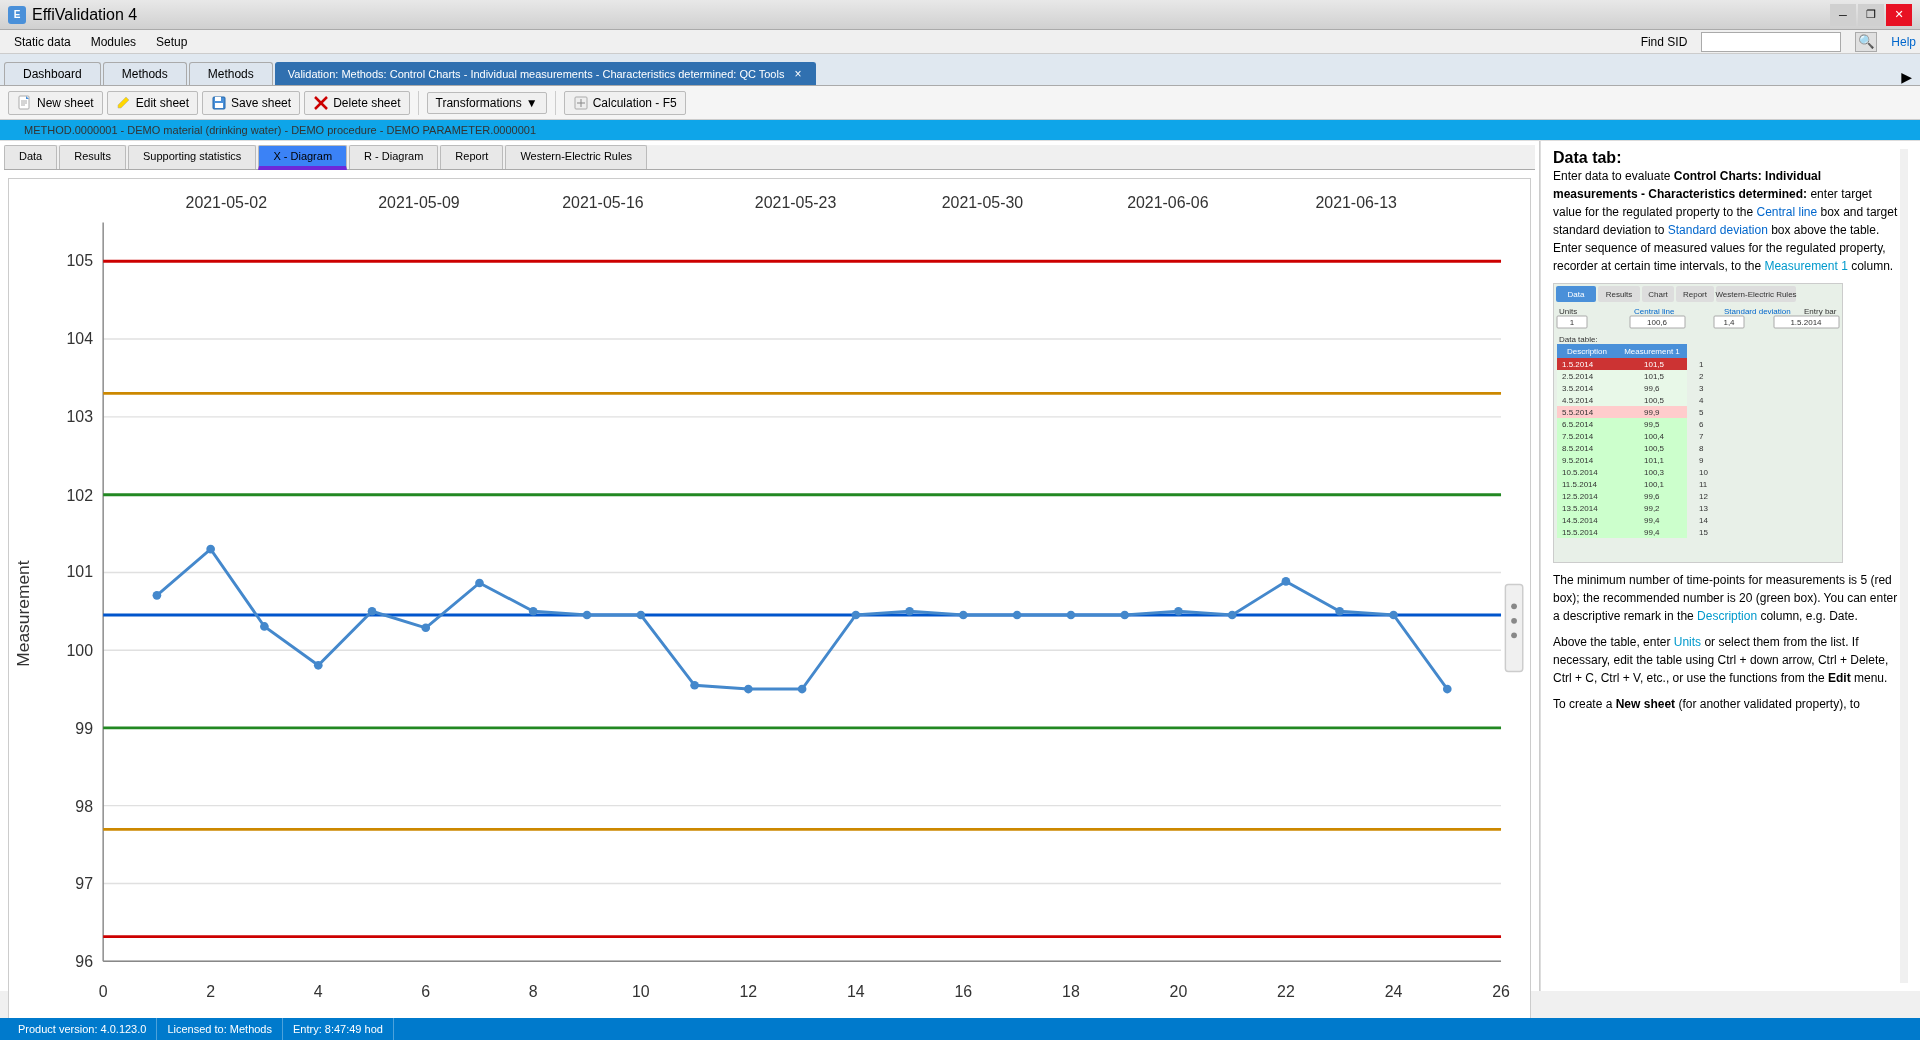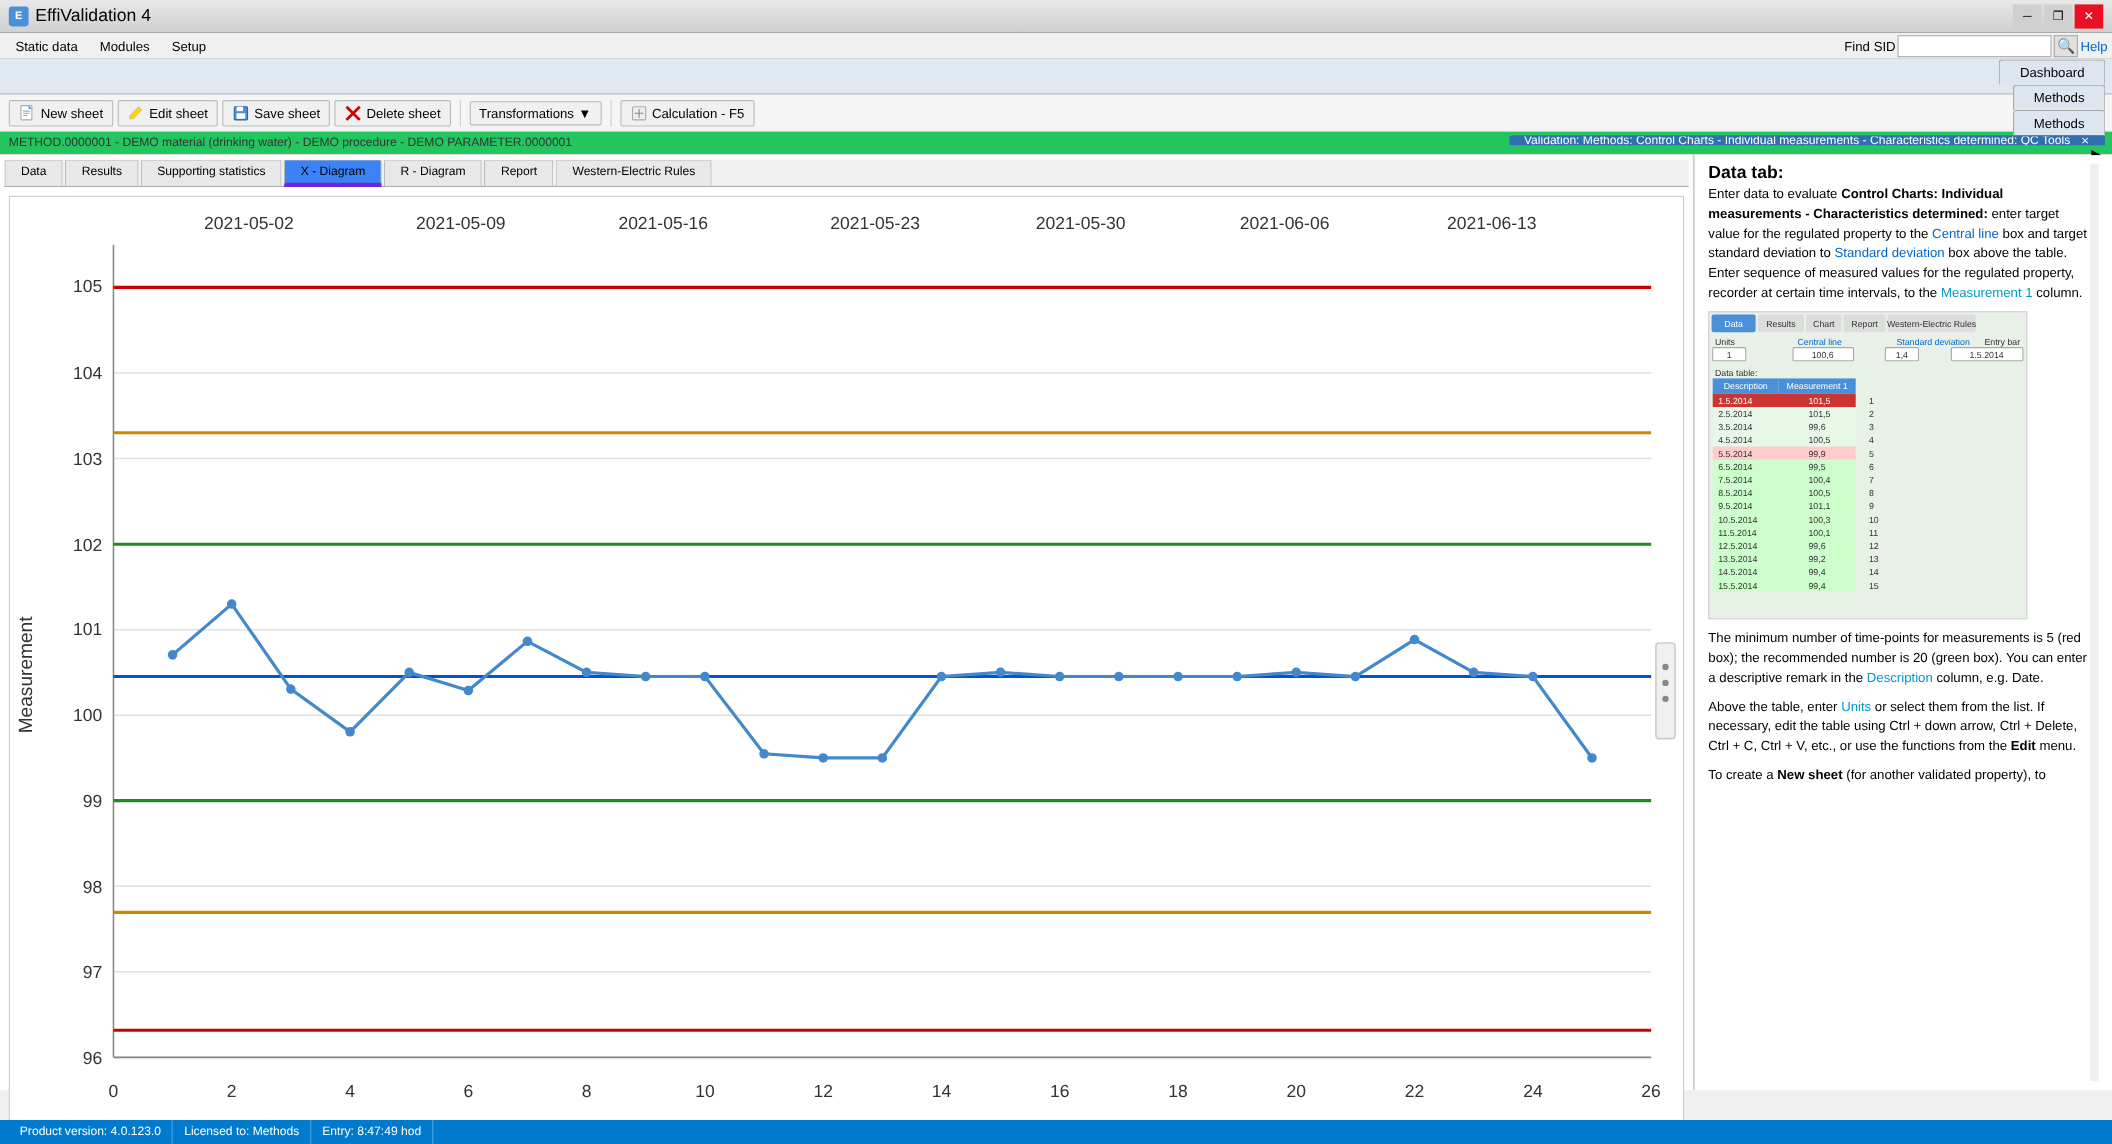--- a/index.html
+++ b/index.html
@@ -44,21 +44,21 @@
       cursor: pointer;
       font-size: 12px;
       border-radius: 2px;
     }
 
     
     #menubar-right {
       margin-left: auto;
       display: flex;
       align-items: center;
-      gap: 2px;
+      gap: 14px;
     }
     .find-sid-label { font-size: 12px; }
     .find-sid-input {
       width: 140px; height: 20px;
       border: 1px solid #aaa; padding: 0 4px; font-size: 11px;
     }
     .find-btn {
       width: 22px; height: 20px;
       background: #e0e0e0; border: 1px solid #aaa;
       cursor: pointer; display: flex; align-items: center; justify-content: center;
@@ -66,21 +66,20 @@
     .help-btn { font-size: 12px; cursor: pointer; color: #0066cc; }
 
     
     #tabbar {
       background: #e0e8f0;
       height: 32px;
       display: flex;
       align-items: flex-end;
       padding: 0 4px;
       border-bottom: 1px solid #aaa;
-      flex-direction: column;
     }
     .nav-tab {
       padding: 4px 18px;
       border: 1px solid #aaa;
       border-bottom: none;
       background: #dde5ee;
       cursor: pointer;
       font-size: 12px;
       border-radius: 3px 3px 0 0;
       margin-right: 2px;
@@ -125,24 +124,24 @@
       background: #f0f0f0;
       cursor: pointer;
       font-size: 12px;
       border-radius: 2px;
     }
     .tool-btn-icon { width: 16px; height: 16px; display: flex; align-items: center; justify-content: center; }
     .divider { width: 1px; height: 24px; background: #ccc; margin: 0 4px; }
 
     
     #breadcrumb {
-      padding: 4px 8px;
+      padding: 4px 24px;
       font-size: 11px;
       color: #333;
-      background: #22c55e;
+      background: #0ea5e9;
       border-bottom: 1px solid #ddd;
     }
 
     
     #main {
       display: flex;
       height: calc(1040px - 30px - 24px - 32px - 34px - 22px - 26px - 22px);
     }
 
     

